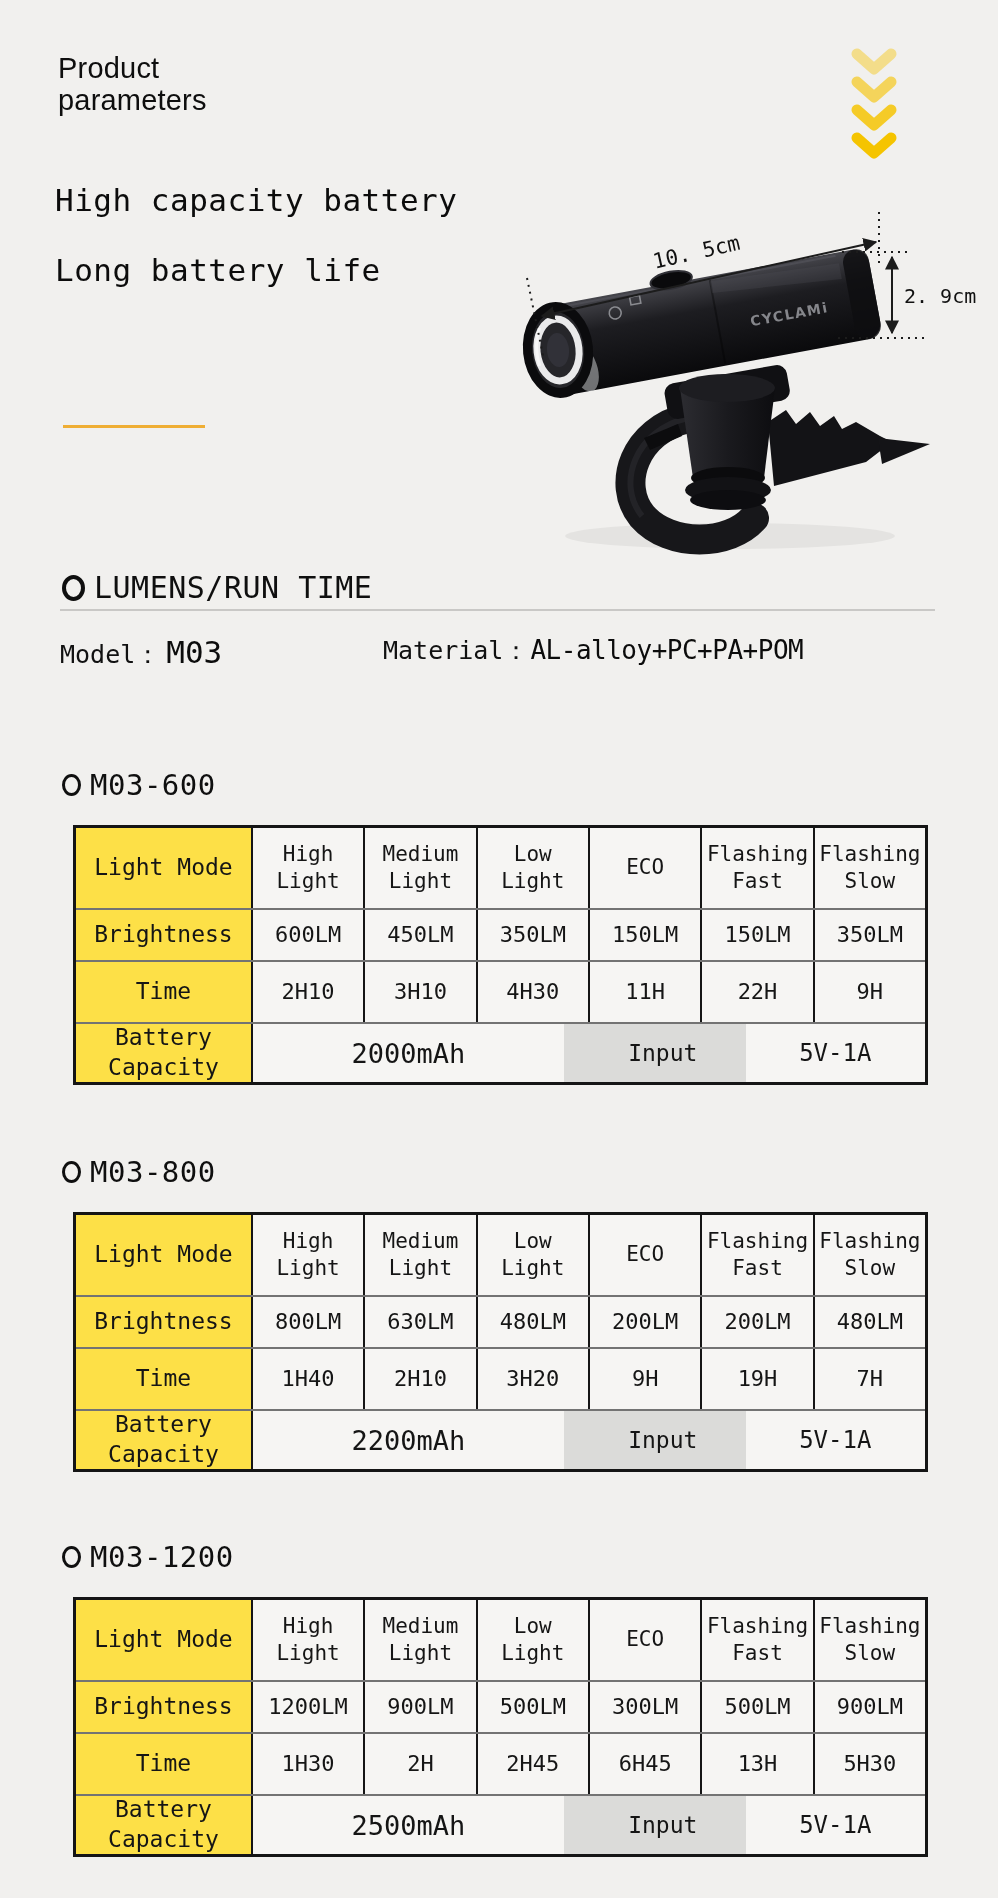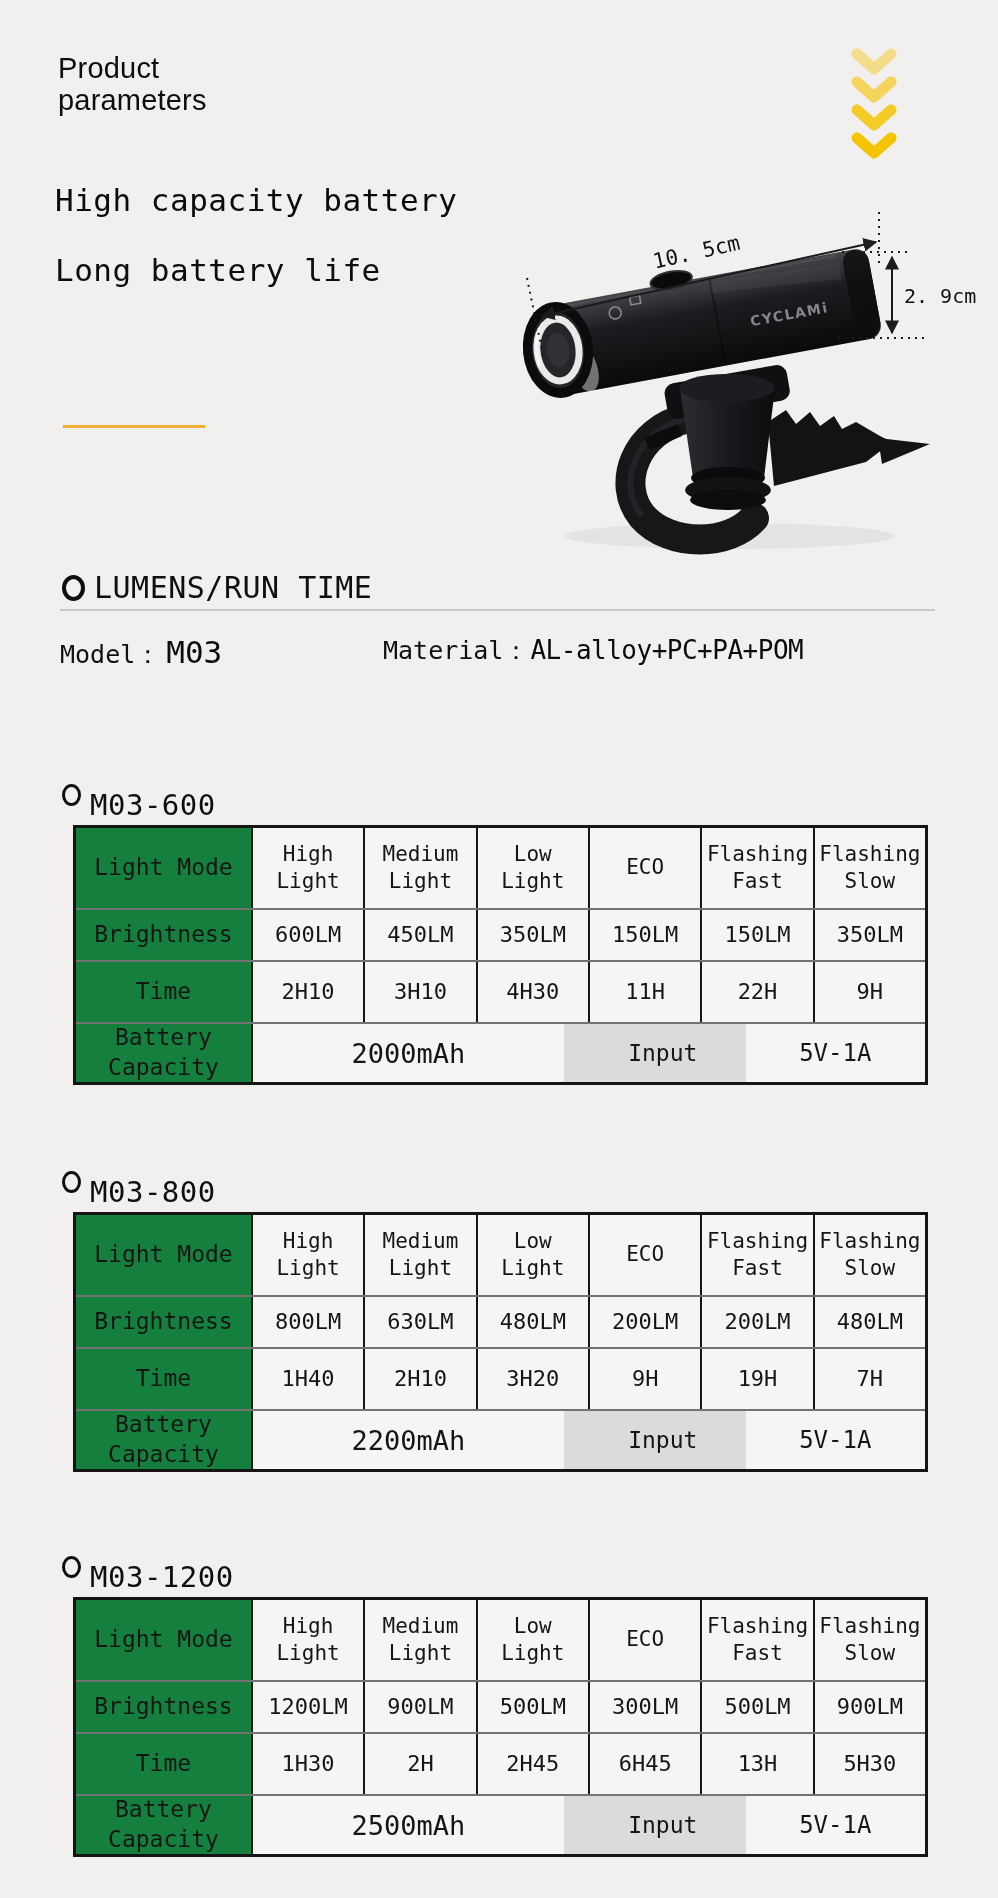--- a/index.html
+++ b/index.html
@@ -23,21 +23,21 @@
   .hl1{top:182px;}
   .hl2{top:252px;}
   .accent-underline{position:absolute;left:63px;top:425px;width:142px;height:3px;background:#efae34;}
   
   .hero{position:absolute;left:430px;top:186px;width:568px;height:390px;}
   
   .sec-head{position:absolute;display:flex;align-items:center;gap:9px;white-space:nowrap;}
   .ring{width:15px;height:18px;border:4px solid #0f0f0f;border-radius:50%;flex:0 0 auto;}
   .ring.small{width:13px;height:16px;border-width:3.5px;}
   .sec-head .t{font-size:30px;letter-spacing:0.5px;color:#0f0f0f;}
-  .sec-head .t2{font-size:29px;letter-spacing:0.5px;color:#0f0f0f;margin-top:20px;}
+  .sec-head .t2{font-size:29px;letter-spacing:0.5px;color:#0f0f0f;}
   .lumens{left:62px;top:556px;margin-top:14px;}
   .divider{position:absolute;left:60px;top:609px;width:875px;height:2px;background:#c9c8c6;}
   
   .spec-line{position:absolute;top:634px;display:flex;align-items:baseline;white-space:nowrap;}
   .spec-line .lab{font-size:25px;color:#111;}
   .spec-line .val{font-size:31px;color:#0c0c0c;margin-left:6px;}
   .spec-line .val2{font-size:26px;color:#0c0c0c;margin-left:2px;letter-spacing:-0.5px;}
   .model-line{left:60px;}
   .material-line{left:383px;}
   .h600{left:62px;top:768px;}
@@ -56,21 +56,21 @@
   .rhead{height:80px;}
   .rb{height:50px;}
   .rt{height:60px;}
   .rbat{height:58px;}
   .cell{
     flex:1 1 0;border-left:2px solid #151515;
     display:flex;align-items:center;justify-content:center;
     text-align:center;font-size:21px;line-height:1.3;padding:0 3px;box-sizing:border-box;
   }
   .cell:first-child{border-left:none;}
-  .cell.label{flex:0 0 20.6%;background:#15803d;font-size:23px;}
+  .cell.label{flex:0 0 20.6%;background:#fde047;font-size:23px;}
   .cell.v{font-size:22px;}
   .merged{flex:1 1 0;display:flex;border-left:2px solid #151515;}
   .seg{display:flex;align-items:center;justify-content:center;box-sizing:border-box;}
   .seg.cap{flex:0 0 46.3%;font-size:27px;}
   .seg.input{flex:0 0 27%;background:#dbdbd9;font-size:23px;padding-left:16px;}
   .seg.val{flex:1 1 0;font-size:24px;}
 </style>
 </head>
 <body>
 

